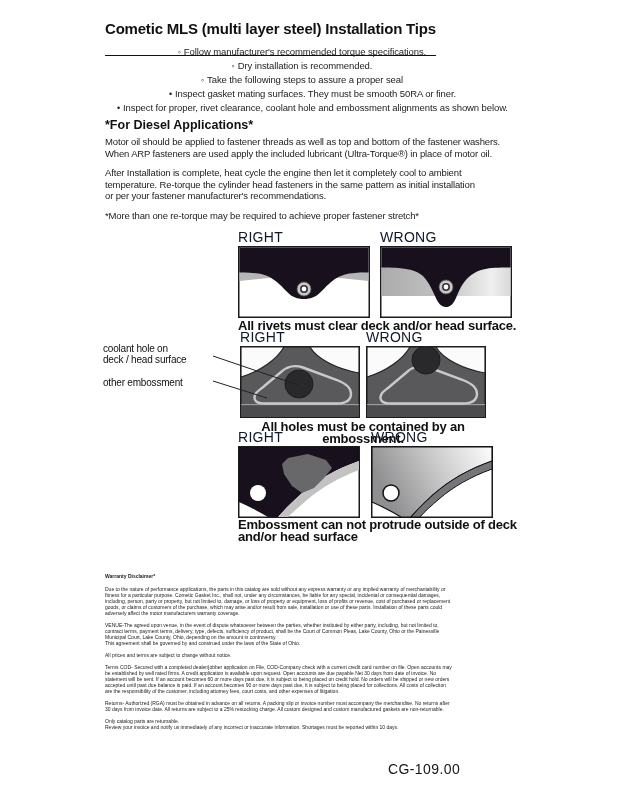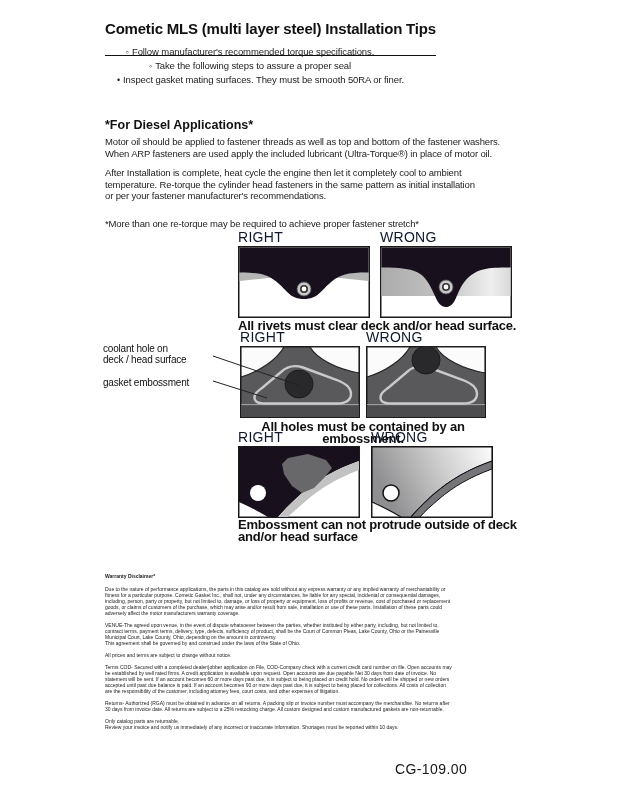--- a/index.html
+++ b/index.html
@@ -13,42 +13,44 @@
   }
   .bullets{position:absolute;left:96px;top:45px;font-size:9.5px;line-height:13px;letter-spacing:-0.1px;text-align:center;}
   .bullet{white-space:nowrap;}
   .bullet::before{content:"\25E6";margin-right:3px;font-size:9px;}
   .subbullet{white-space:nowrap;padding-left:21px;}
   .subbullet::before{content:"\2022";margin-right:3px;font-size:9px;}
   .diesel-heading{position:absolute;left:105px;top:118px;font-size:12.5px;font-weight:bold;color:#111;}
   .para{position:absolute;left:105px;font-size:9.5px;line-height:11.5px;white-space:pre-line;letter-spacing:-0.15px;}
   #para1{top:136px;}
   #para2{top:167px;}
-  #para3{top:210px;margin-top:8px;}
+  #para3{top:210px;}
   .rw-label{position:absolute;font-size:14px;color:#0f172a;text-align:left;letter-spacing:0.3px;}
   .dbox{position:absolute;}
   .caption{position:absolute;font-size:13px;font-weight:600;color:#111;letter-spacing:-0.2px;white-space:pre-line;line-height:12px;}
   .annotation{position:absolute;left:103px;width:110px;text-align:left;font-size:10px;line-height:11px;color:#111;white-space:pre-line;letter-spacing:-0.2px;}
   .pointer-overlay{position:absolute;left:213px;top:348px;width:100px;height:55px;z-index:5;pointer-events:none;}
   .disclaimer{position:absolute;left:105px;top:573px;font-size:5px;line-height:6px;color:#222;}
   .disclaimer .dheading{font-weight:bold;margin-bottom:7px;}
   .disclaimer p{margin:0 0 6px 0;white-space:pre-line;}
-  .page-code{position:absolute;left:388px;top:761px;font-size:14px;color:#161616;letter-spacing:0.4px;margin-left:7px;}
+  .page-code{position:absolute;left:388px;top:761px;font-size:14px;color:#161616;letter-spacing:0.4px;}
 </style>
 </head>
 <body>
 
 <div class="sheet">
 
   <div class="title">Cometic MLS (multi layer steel) Installation Tips</div>
 
   <div class="bullets">
     <div class="bullet">Follow manufacturer's recommended torque specifications.</div>
+    <div class="bullet">Dry installation is recommended.</div>
     <div class="bullet">Take the following steps to assure a proper seal</div>
     <div class="subbullet">Inspect gasket mating surfaces.  They must be smooth 50RA or finer.</div>
+    <div class="subbullet">Inspect for proper, rivet clearance, coolant hole and embossment alignments as shown below.</div>
   </div>
 
   <div class="diesel-heading">*For Diesel Applications*</div>
   <div class="para" id="para2">After Installation is complete, heat cycle the engine then let it completely cool to ambient
 temperature. Re-torque the cylinder head fasteners in the same pattern as initial installation
 or per your fastener manufacturer's recommendations.</div>
   <div class="para" id="para1">Motor oil should be applied to fastener threads as well as top and bottom of the fastener washers.
 When ARP fasteners are used apply the included lubricant (Ultra-Torque®) in place of motor oil.</div>
   <div class="para" id="para3">*More than one re-torque may be required to achieve proper fastener stretch*</div>
 
@@ -77,21 +79,21 @@
     <rect x="1.5" y="21" width="129" height="29" fill="url(#gdk)"></rect>
     <path d="M1.5,1.5 H130.5 V21.5 C106,21.5 99,23 90,30 C82,36.5 79,45 76,52 C73,58.5 70,61 66,61 C61,61 58,57 55,50 C51,41 47,33 41,28.5 C33,23 22,21.5 1.5,21.5 Z" fill="#18101c"></path>
     <circle cx="66" cy="41" r="7" fill="#c9c9c9" stroke="#555" stroke-width="0.8"></circle>
     <circle cx="66" cy="41" r="3.2" fill="#ffffff" stroke="#333" stroke-width="1.6"></circle>
   </svg>
 
   <div class="caption" style="left:238px;top:320px;">All rivets must clear deck and/or head surface.</div>
 
   <div class="annotation" style="top:343px;">coolant hole on
 deck / head surface</div>
-  <div class="annotation" style="top:377px;">gasket embossment</div>
+  <div class="annotation" style="top:377px;">other embossment</div>
 
   <svg class="pointer-overlay" viewBox="0 0 100 55">
     <line x1="0" y1="8" x2="85" y2="37" stroke="#222" stroke-width="1"></line>
     <line x1="0" y1="33" x2="54" y2="50" stroke="#222" stroke-width="1"></line>
   </svg>
 
   <div class="rw-label" style="left:240px;top:329px;width:120px;">RIGHT</div>
   <div class="rw-label" style="left:366px;top:329px;width:120px;">WRONG</div>
 
   <svg class="dbox" style="left:240px;top:346px;" width="120" height="72" viewBox="0 0 120 72">

